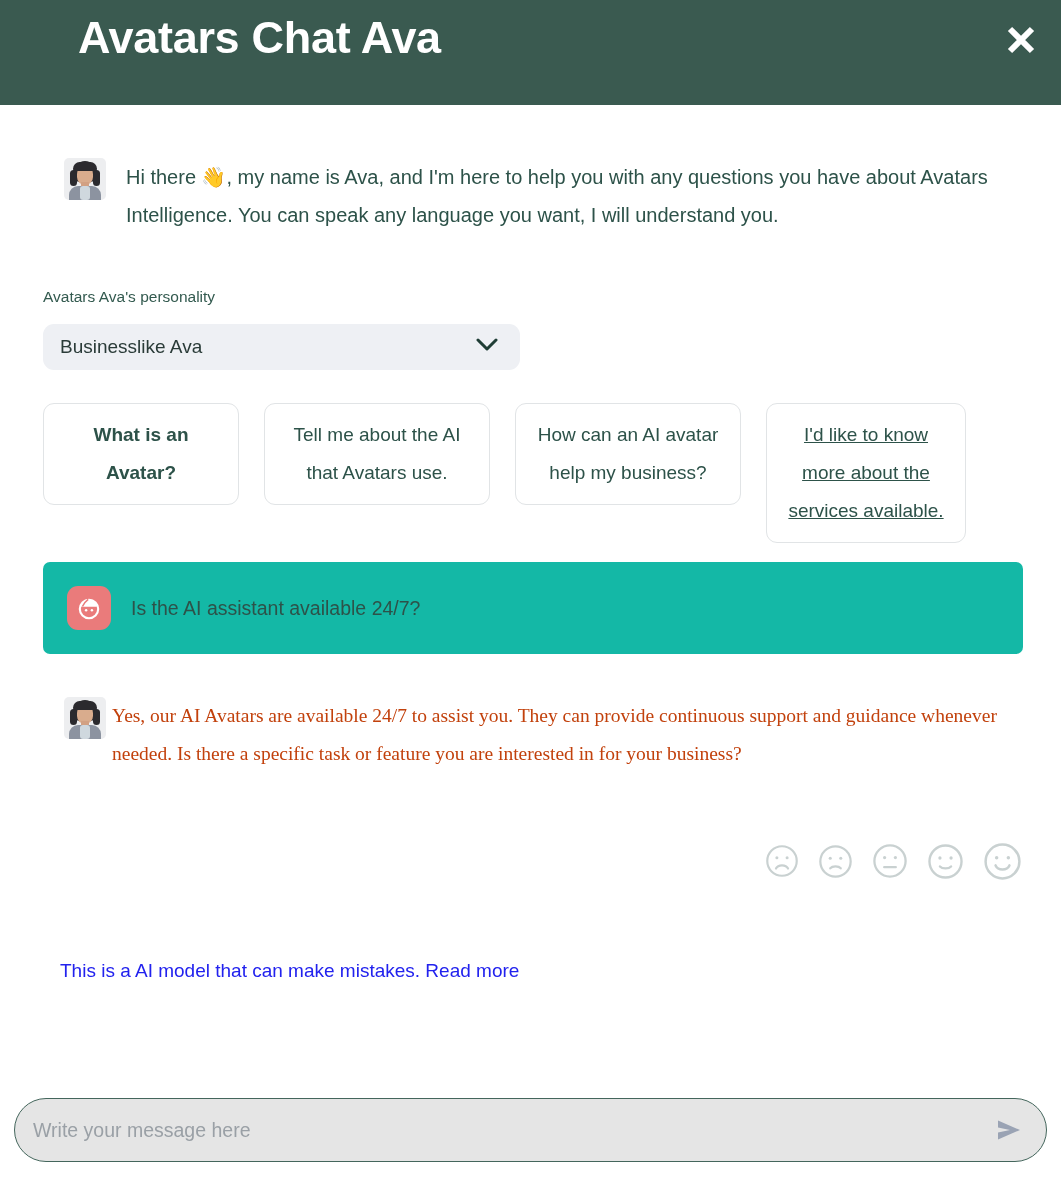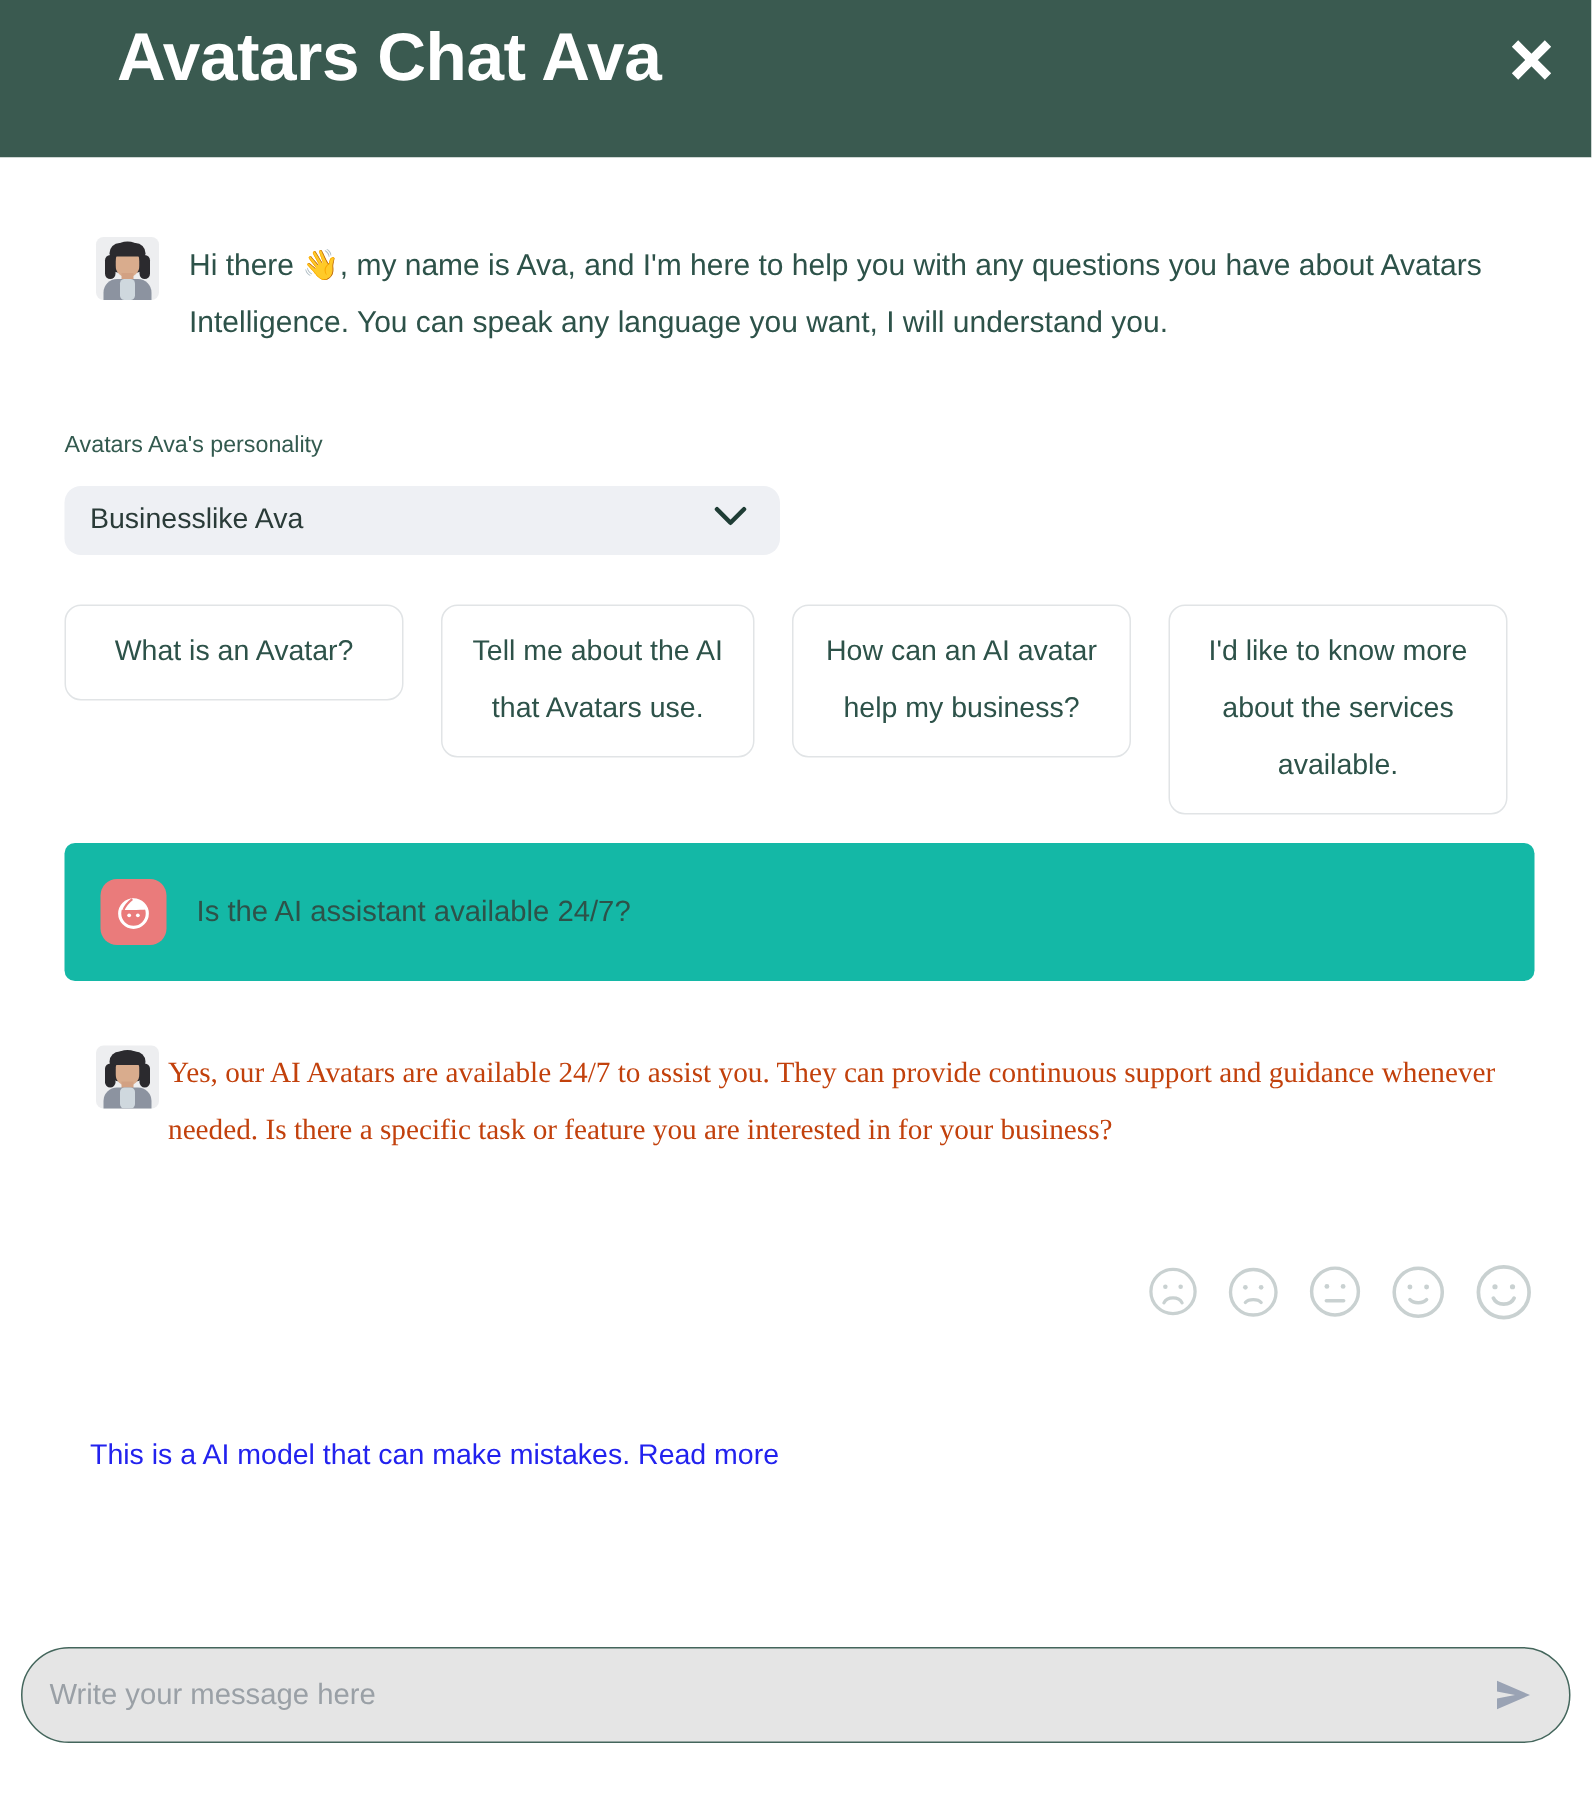--- a/index.html
+++ b/index.html
@@ -189,24 +189,24 @@
     border: 1px solid #e1e4e6;
     border-radius: 11px;
     box-sizing: border-box;
     text-align: center;
     font-size: 19px;
     line-height: 38px;
     color: #2d5249;
     padding: 12px 14px;
     cursor: pointer;
   }
-  .chip-0 { width: 226px; }
-  .chip-1 { width: 209px; }
+  .chip-0 { width: 196px; font-weight: bold; }
+  .chip-1 { width: 226px; }
   .chip-2 { width: 226px; }
-  .chip-3 { width: 226px; }
+  .chip-3 { width: 200px; text-decoration: underline; }
 
   
   .user-msg {
     position: absolute;
     left: 43px;
     top: 457px;
     width: 980px;
     height: 92px;
     background: #14b8a6;
     border-radius: 7px;

